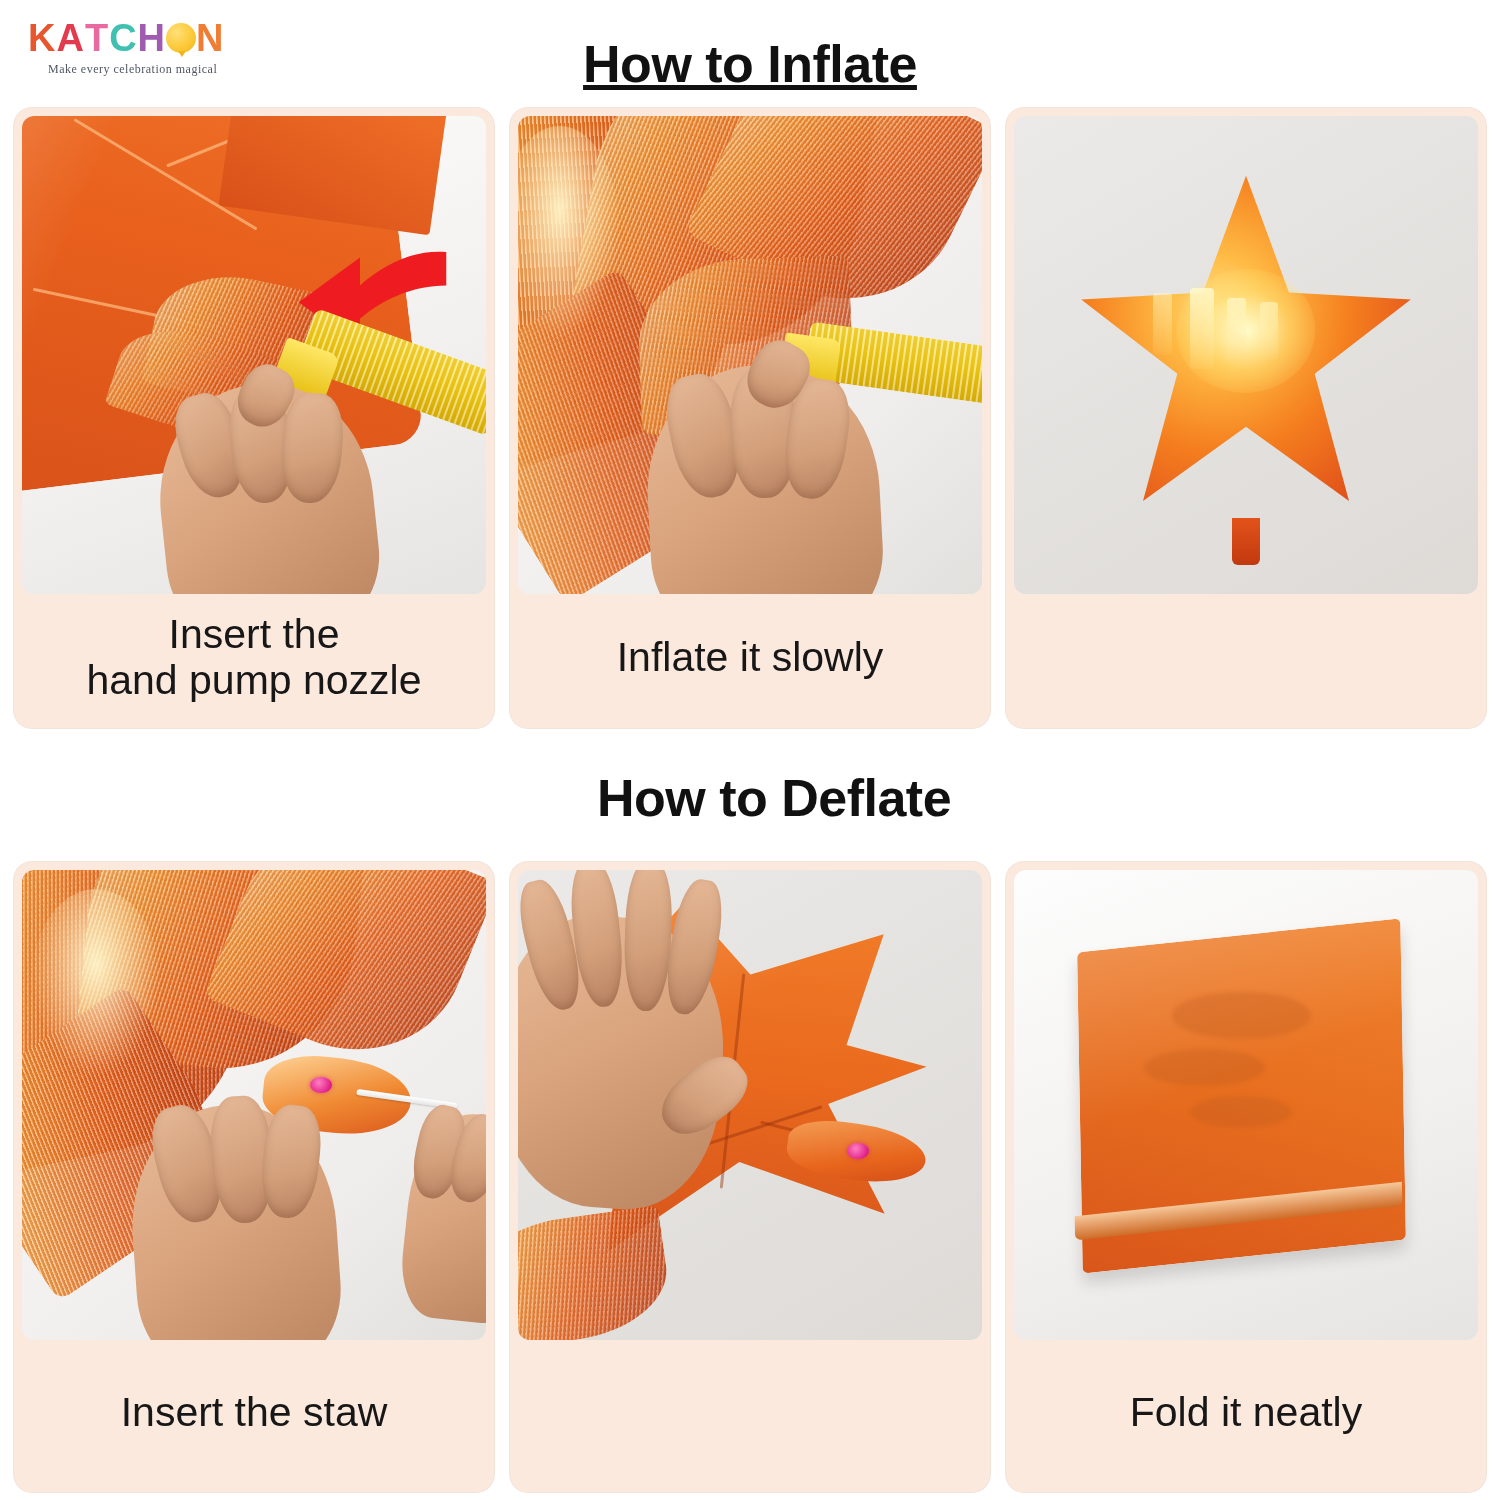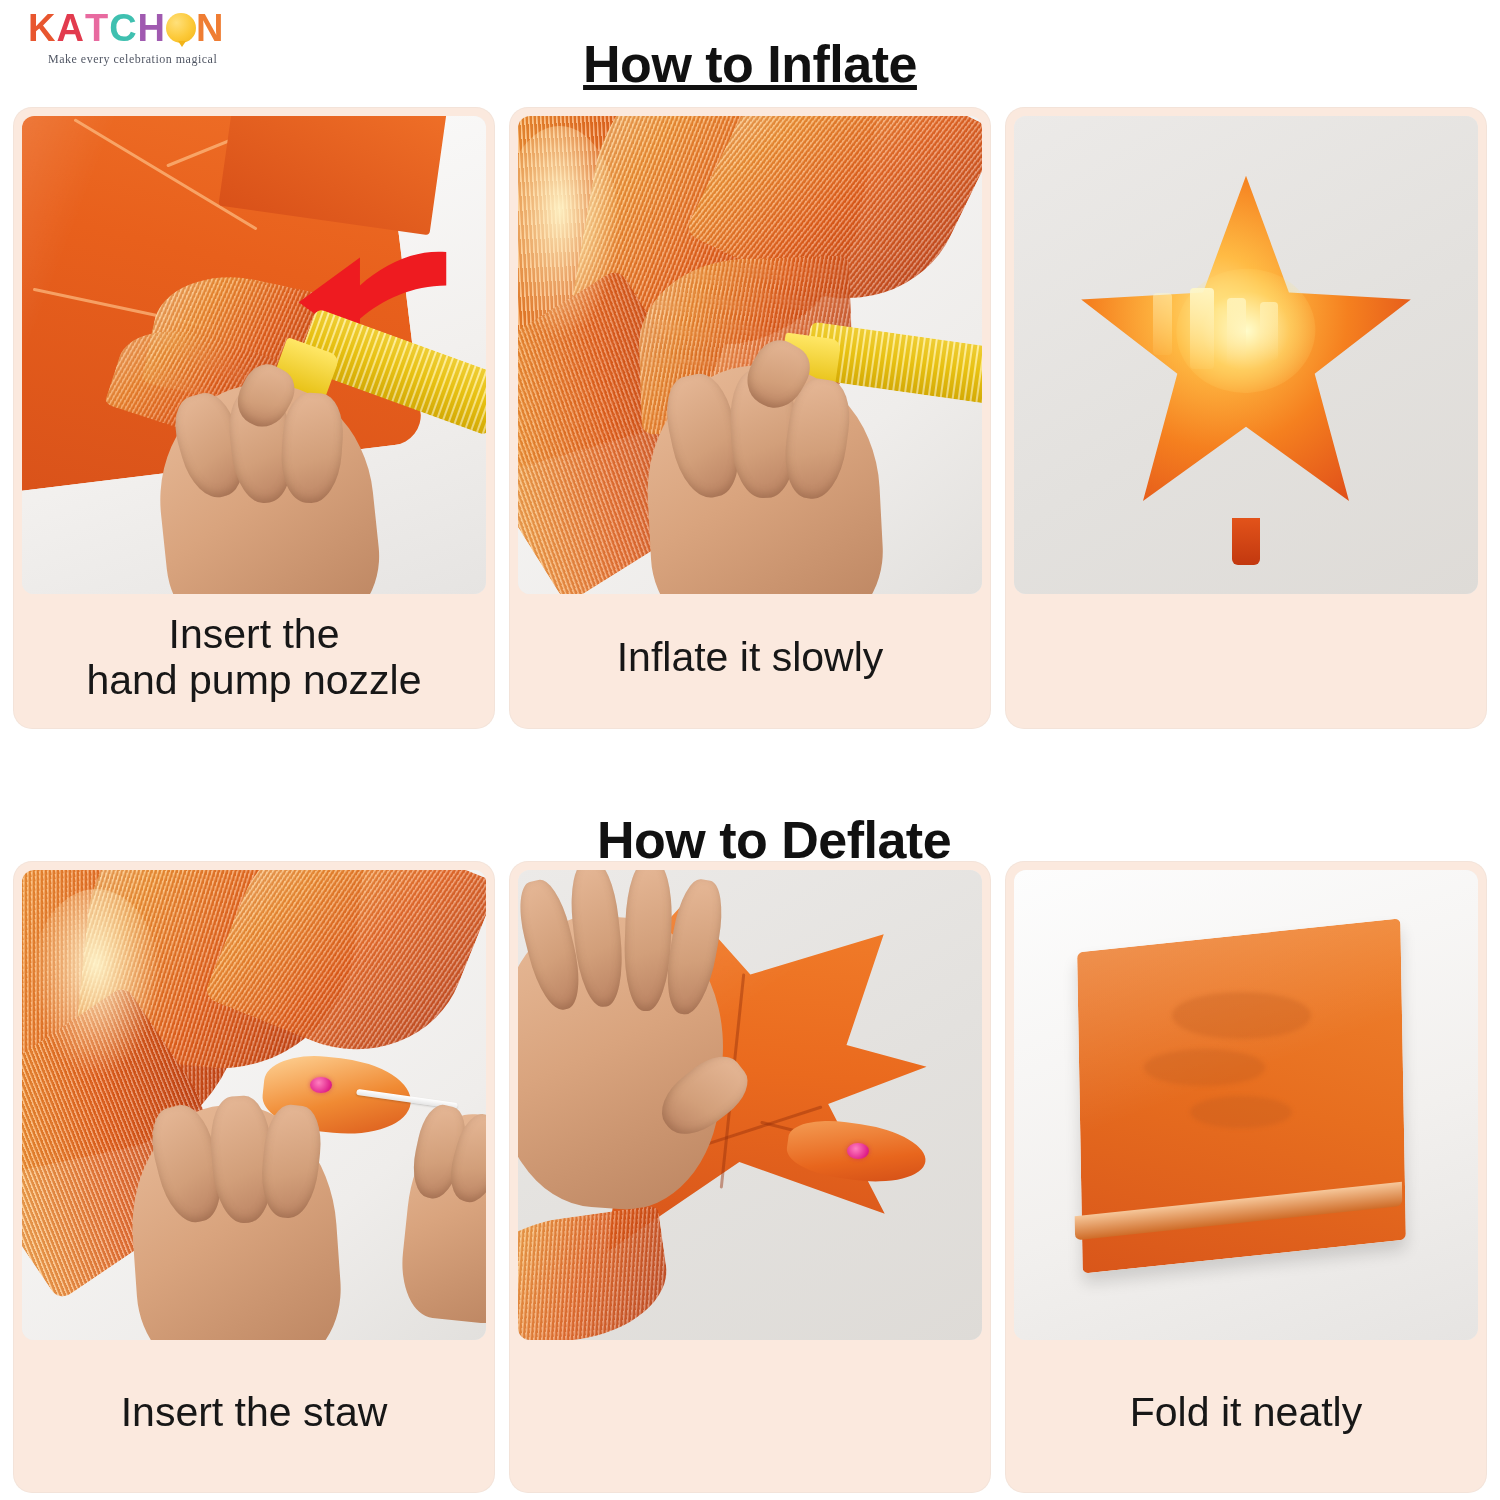--- a/index.html
+++ b/index.html
@@ -10,21 +10,21 @@
     background: #ffffff;
     font-family: "Liberation Sans", sans-serif;
     overflow: hidden;
     position: relative;
   }
 
   
   .logo-wrap {
     position: absolute;
     left: 28px;
-    top: 6px;
+    top: 16px;
     width: 240px;
     height: 84px;
   }
   .logo-word {
     font-family: "Liberation Sans", sans-serif;
     font-weight: bold;
     font-size: 38px;
     letter-spacing: 1px;
     line-height: 44px;
     white-space: nowrap;
@@ -68,21 +68,21 @@
     position: absolute;
     left: 0;
     width: 1500px;
     text-align: center;
     font-weight: bold;
     font-size: 52px;
     color: #111111;
     letter-spacing: -0.5px;
   }
   #title-inflate { top: 34px; text-decoration: underline; }
-  #title-deflate { top: 810px; padding-left: 48px; }
+  #title-deflate { top: 768px; padding-left: 48px; }
 
   
   .grid {
     position: absolute;
     left: 14px;
     width: 1472px;
     display: flex;
     gap: 16px;
   }
   #grid-inflate { top: 108px; height: 620px; }

